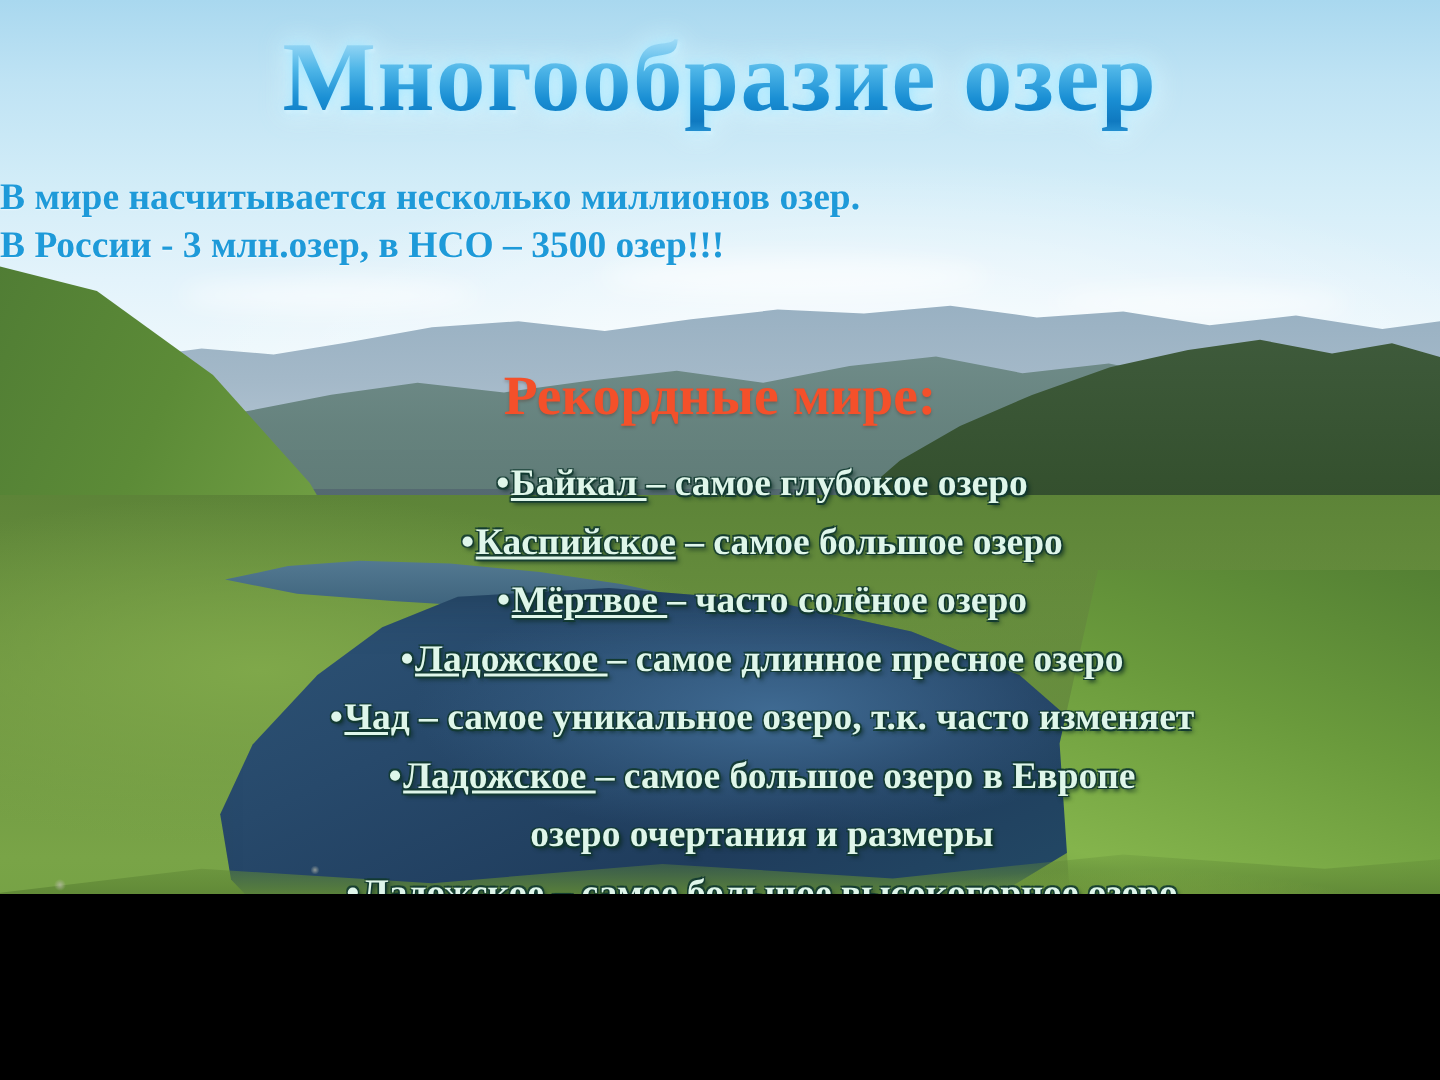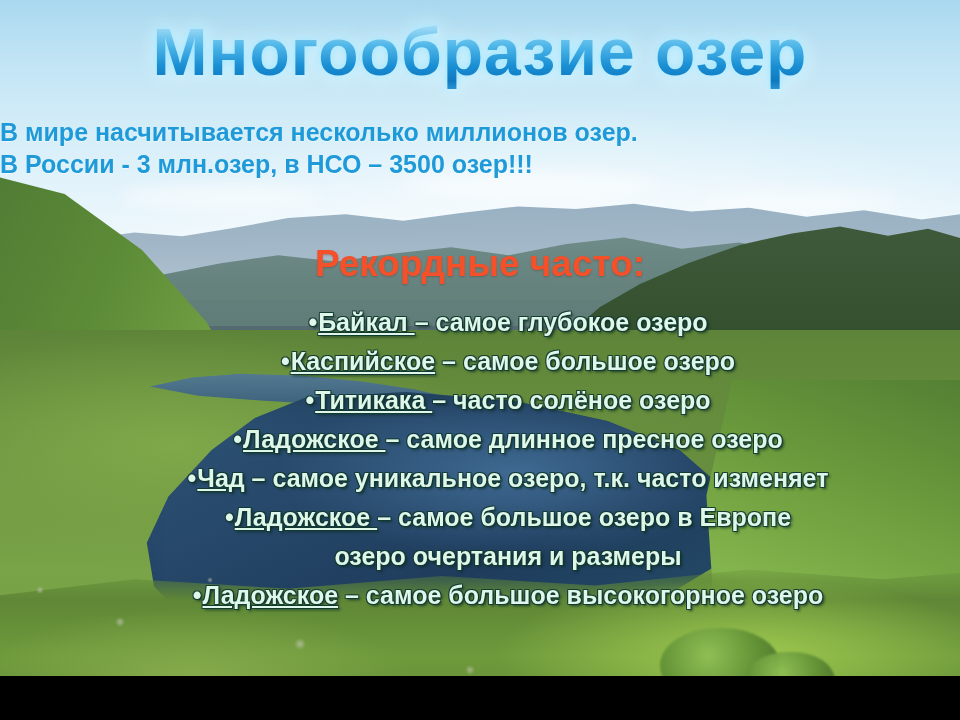--- a/index.html
+++ b/index.html
@@ -4,23 +4,23 @@
 <title>Многообразие озер</title>
 <style>
   html, body {
     margin: 0;
     padding: 0;
     background: #000;
   }
   #slide {
     position: relative;
     width: 960px;
-    height: 676px;
+    height: 596px;
     overflow: hidden;
-    font-family: Liberation Sans, sans-serif;
+    font-family: Liberation Serif, serif;
     background: #4c1d95;
   }
 
   
   .bg-layer { position: absolute; left: 0; top: 0; width: 960px; height: 720px; }
 
   
   .sky {
     background:
       radial-gradient(ellipse 700px 260px at 60% 96%, rgba(255,255,255,0.95) 0%, rgba(255,255,255,0.0) 70%),
@@ -227,34 +227,34 @@
   <div class="shrub" style="left:745px; top:652px; width:90px; height:60px;"></div>
   <div class="shrub" style="left:250px; top:682px; width:80px; height:42px; opacity:.7;"></div>
 
   <div class="title">Многообразие озер</div>
 
   <div class="subtitle">
     <div>В мире насчитывается несколько миллионов озер.</div>
     <div>В России  - 3 млн.озер, в НСО – 3500 озер!!!</div>
   </div>
 
-  <div class="section-heading">Рекордные часто:</div>
+  <div class="section-heading">Рекордные мире:</div>
 
   <div class="bullets">
 
     <div class="bullet-line">
       <span class="bul">•</span><span class="lake-name">Байкал </span><span>– самое глубокое озеро</span>
     </div>
 
     <div class="bullet-line">
       <span class="bul">•</span><span class="lake-name">Каспийское</span><span> – самое большое озеро</span>
     </div>
 
     <div class="bullet-line">
-      <span class="bul">•</span><span class="lake-name">Титикака </span><span>– часто солёное озеро</span>
+      <span class="bul">•</span><span class="lake-name">Мёртвое </span><span>– часто солёное озеро</span>
     </div>
 
     <div class="bullet-line">
       <span class="bul">•</span><span class="lake-name">Ладожское </span><span>– самое длинное пресное озеро</span>
     </div>
 
     <div class="bullet-line">
       <span class="bul">•</span><span class="lake-name">Чад</span><span> – самое уникальное озеро, т.к. часто изменяет</span>
     </div>
 

